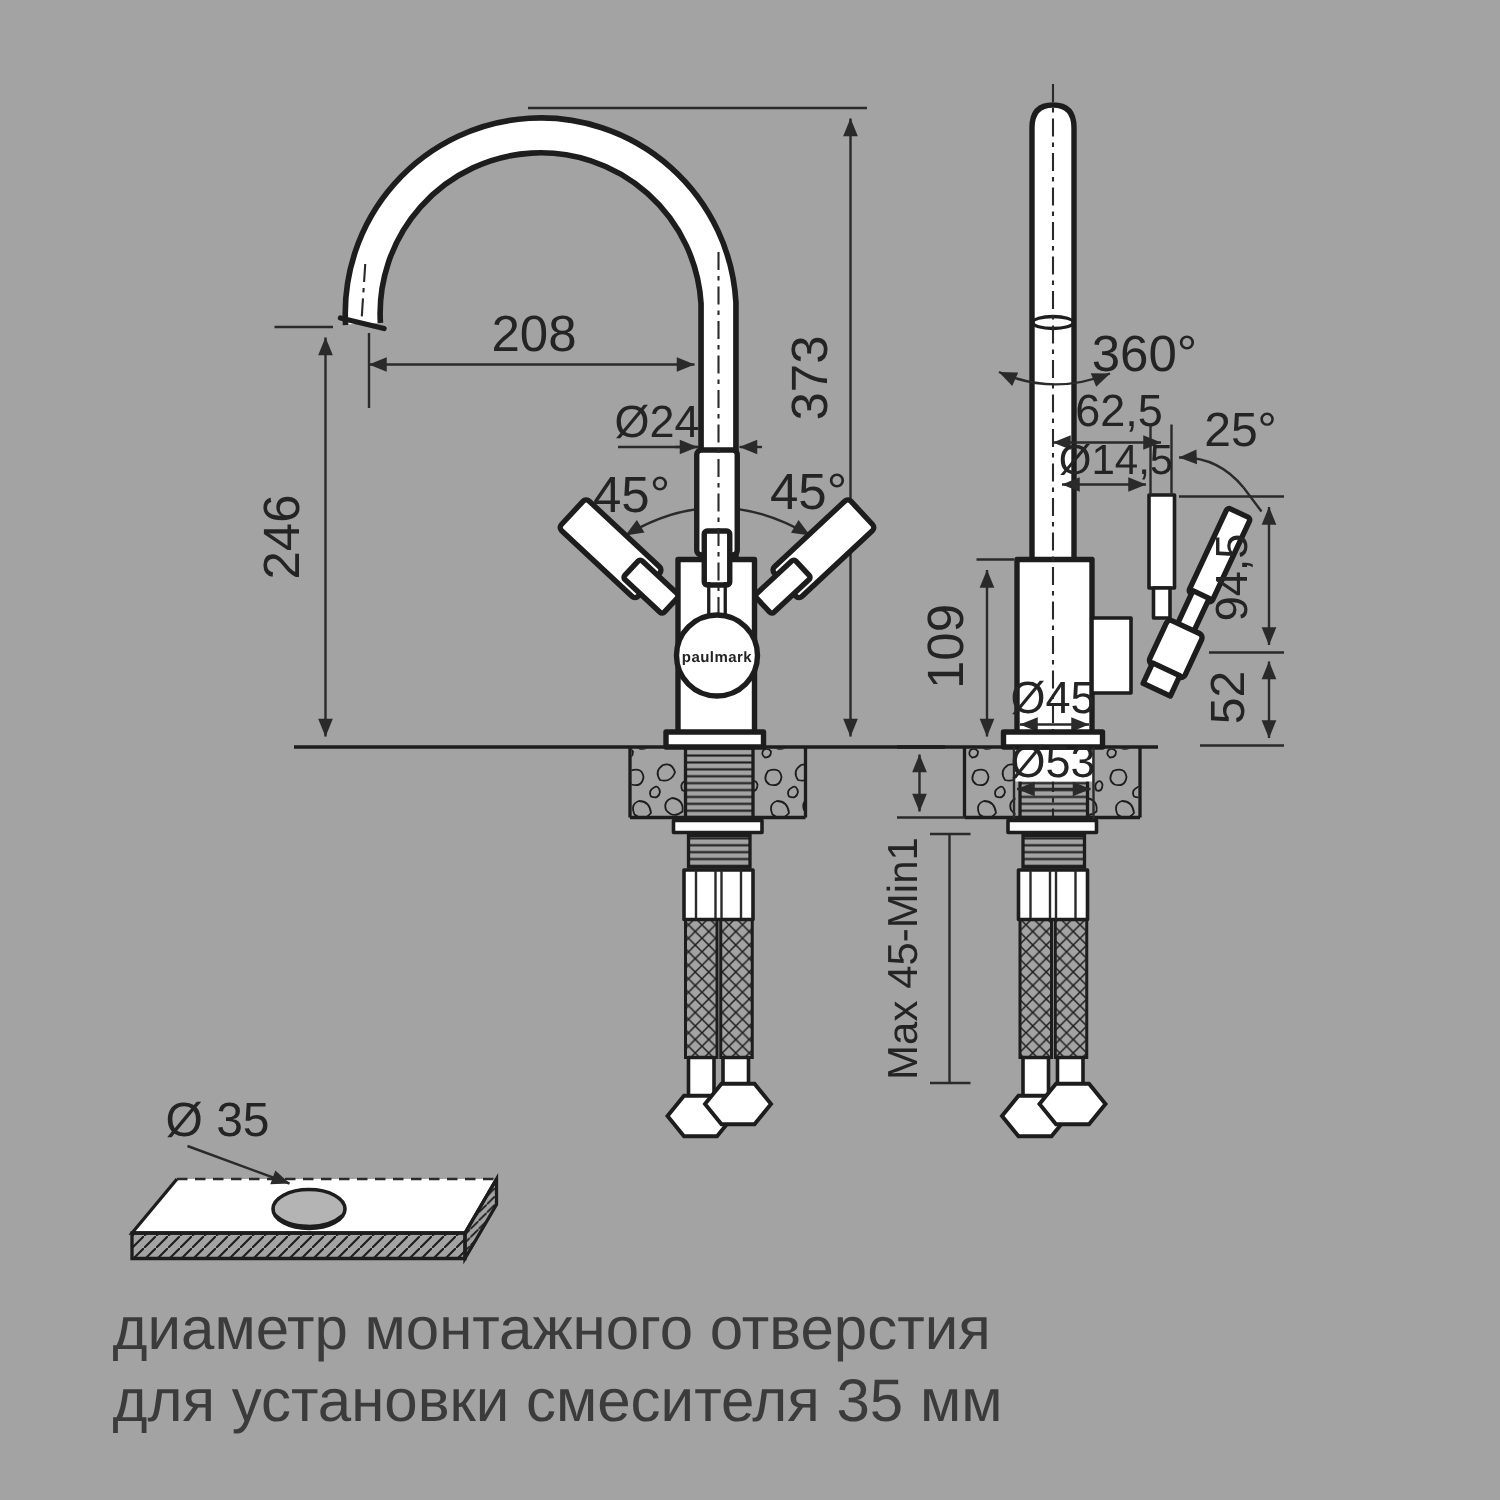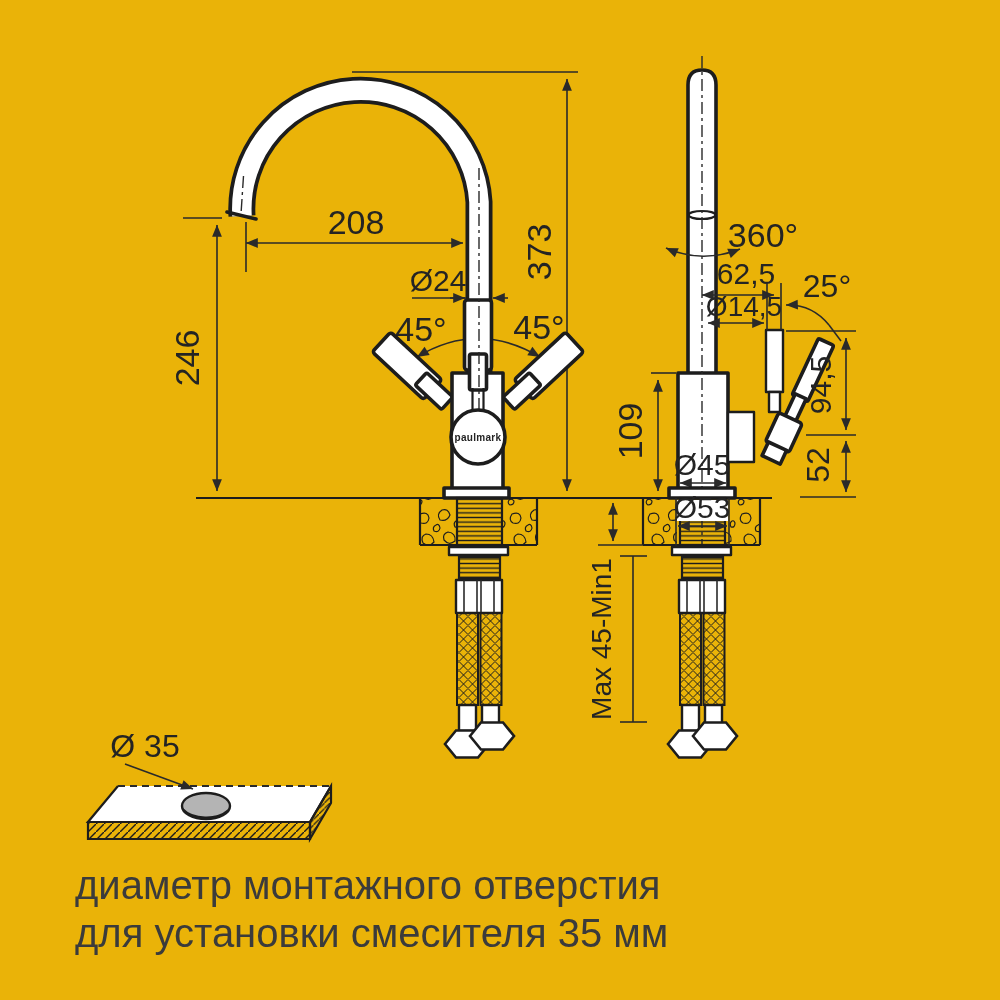--- a/index.html
+++ b/index.html
@@ -1,16 +1,16 @@
 <!DOCTYPE html>
 <html><head>
 <meta charset="utf-8">
 <style>
   html,body{margin:0;padding:0;background:#fff;}
-  .stage{position:relative;width:1000px;height:1000px;background:#eab308;overflow:hidden;
+  .stage{position:relative;width:1000px;height:1000px;background:#a3a3a3;overflow:hidden;
          font-family:"Liberation Sans","DejaVu Sans",sans-serif;}
   svg{position:absolute;left:0;top:0;}
   svg text{fill:#242424;font-family:"Liberation Sans","DejaVu Sans",sans-serif;}
   .ln  {stroke:#1d1d1d;stroke-width:3.6;fill:none;stroke-linecap:round;stroke-linejoin:round;}
   .lnf {stroke:#1d1d1d;stroke-width:3.6;fill:#fff;stroke-linejoin:round;}
   .lnf2{stroke:#1d1d1d;stroke-width:2.4;fill:#fff;stroke-linejoin:round;}
   .md  {stroke:#1d1d1d;stroke-width:2.2;fill:none;}
   .thin{stroke:#2a2a2a;stroke-width:1.6;fill:none;}
   .dim {stroke:#2a2a2a;stroke-width:1.6;fill:none;}
   .dash{stroke:#2a2a2a;stroke-width:1.4;fill:none;stroke-dasharray:12 4 3 4;}

